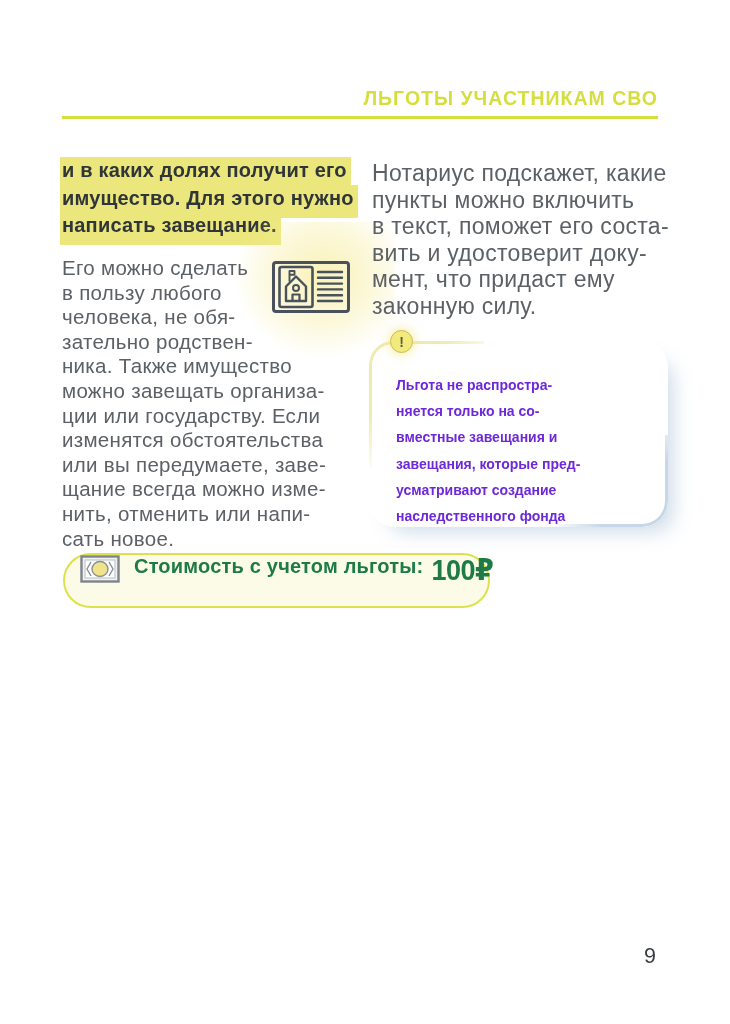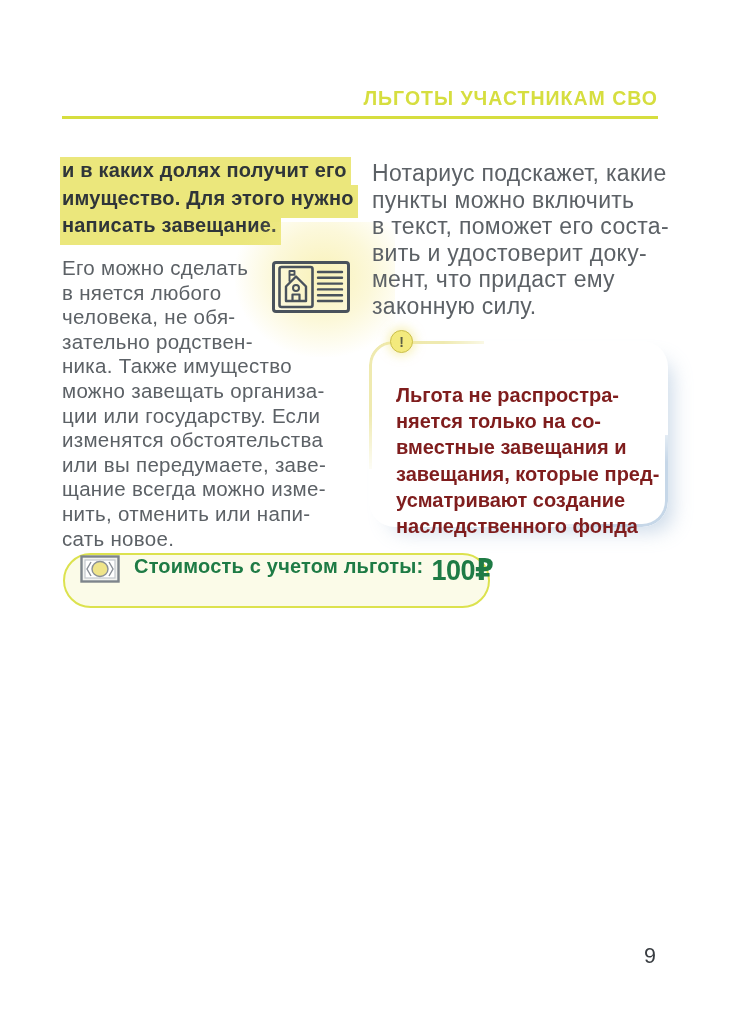--- a/index.html
+++ b/index.html
@@ -144,25 +144,25 @@
     font-size: 14px;
     font-weight: bold;
     display: flex;
     align-items: center;
     justify-content: center;
     box-shadow: 0 0 10px 3px rgba(242, 232, 140, 0.55);
   }
   .note-text {
     position: absolute;
     left: 27px;
-    top: 41px;
-    font-size: 20px;
+    top: 31px;
+    font-size: 14px;
     font-weight: bold;
     line-height: 26.2px;
-    color: #7f1d1d;
+    color: #6d28d9;
     white-space: pre;
   }
 
   
   .price-pill {
     position: absolute;
     left: 63px;
     top: 553px;
     width: 427px;
     height: 55px;
@@ -224,21 +224,21 @@
       <rect class="stroke" x="7.5" y="6" width="33" height="40" rx="2" stroke-width="2.6"></rect>
       <path class="stroke" d="M14 40 V25.5 L24 15.5 L34 25.5 V40 Z" stroke-width="2.4"></path>
       <path class="stroke" d="M17.5 20 V10 H22.5 V13.8 H17.5" stroke-width="1.9"></path>
       <circle class="stroke" cx="24" cy="27" r="3" stroke-width="2"></circle>
       <path class="stroke" d="M20.5 40 V33.5 H27.5 V40" stroke-width="2.2"></path>
       <path class="stroke" d="M46 11 H70 M46 16.8 H70 M46 22.6 H70 M46 28.4 H70 M46 34.2 H70 M46 40 H70" stroke-width="2.4"></path>
     </svg>
   </div>
 
   <p class="left-body">Его можно сделать
-в няется любого
+в пользу любого
 человека, не обя-
 зательно родствен-
 ника. Также имущество
 можно завещать организа-
 ции или государству. Если
 изменятся обстоятельства
 или вы передумаете, заве-
 щание всегда можно изме-
 нить, отменить или напи-
 сать новое.</p>

